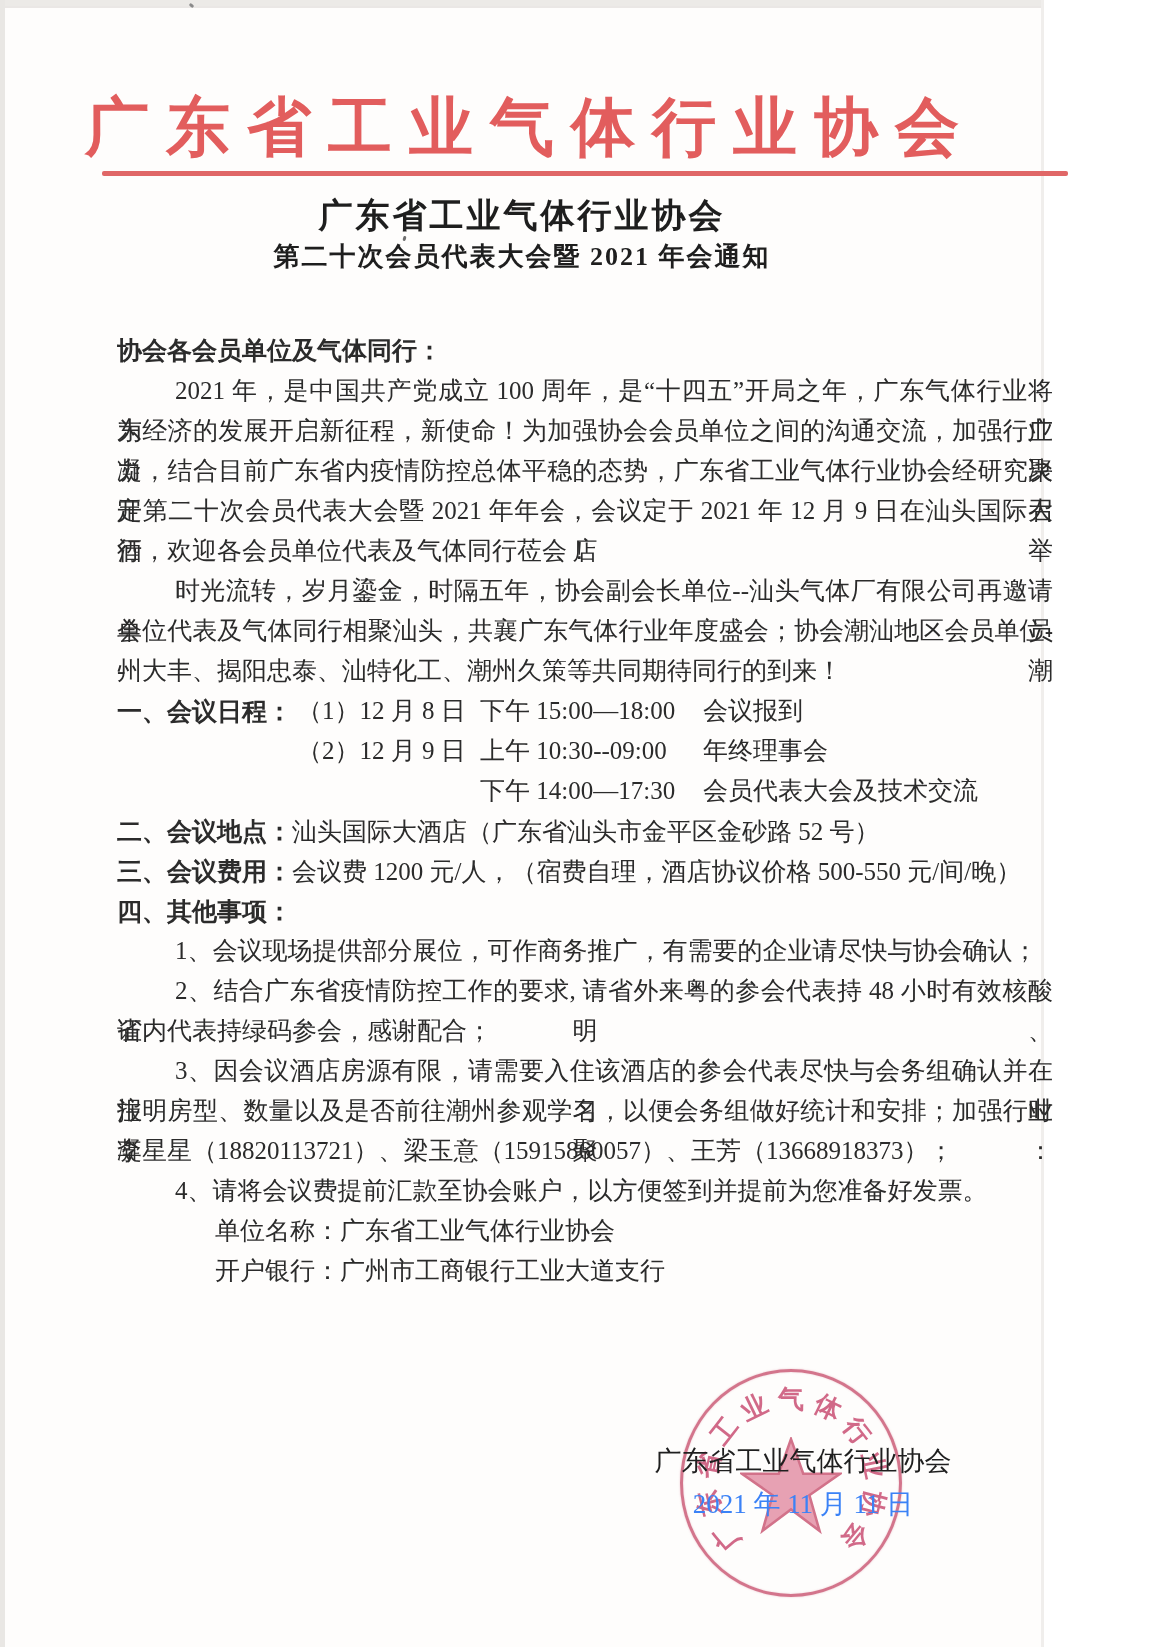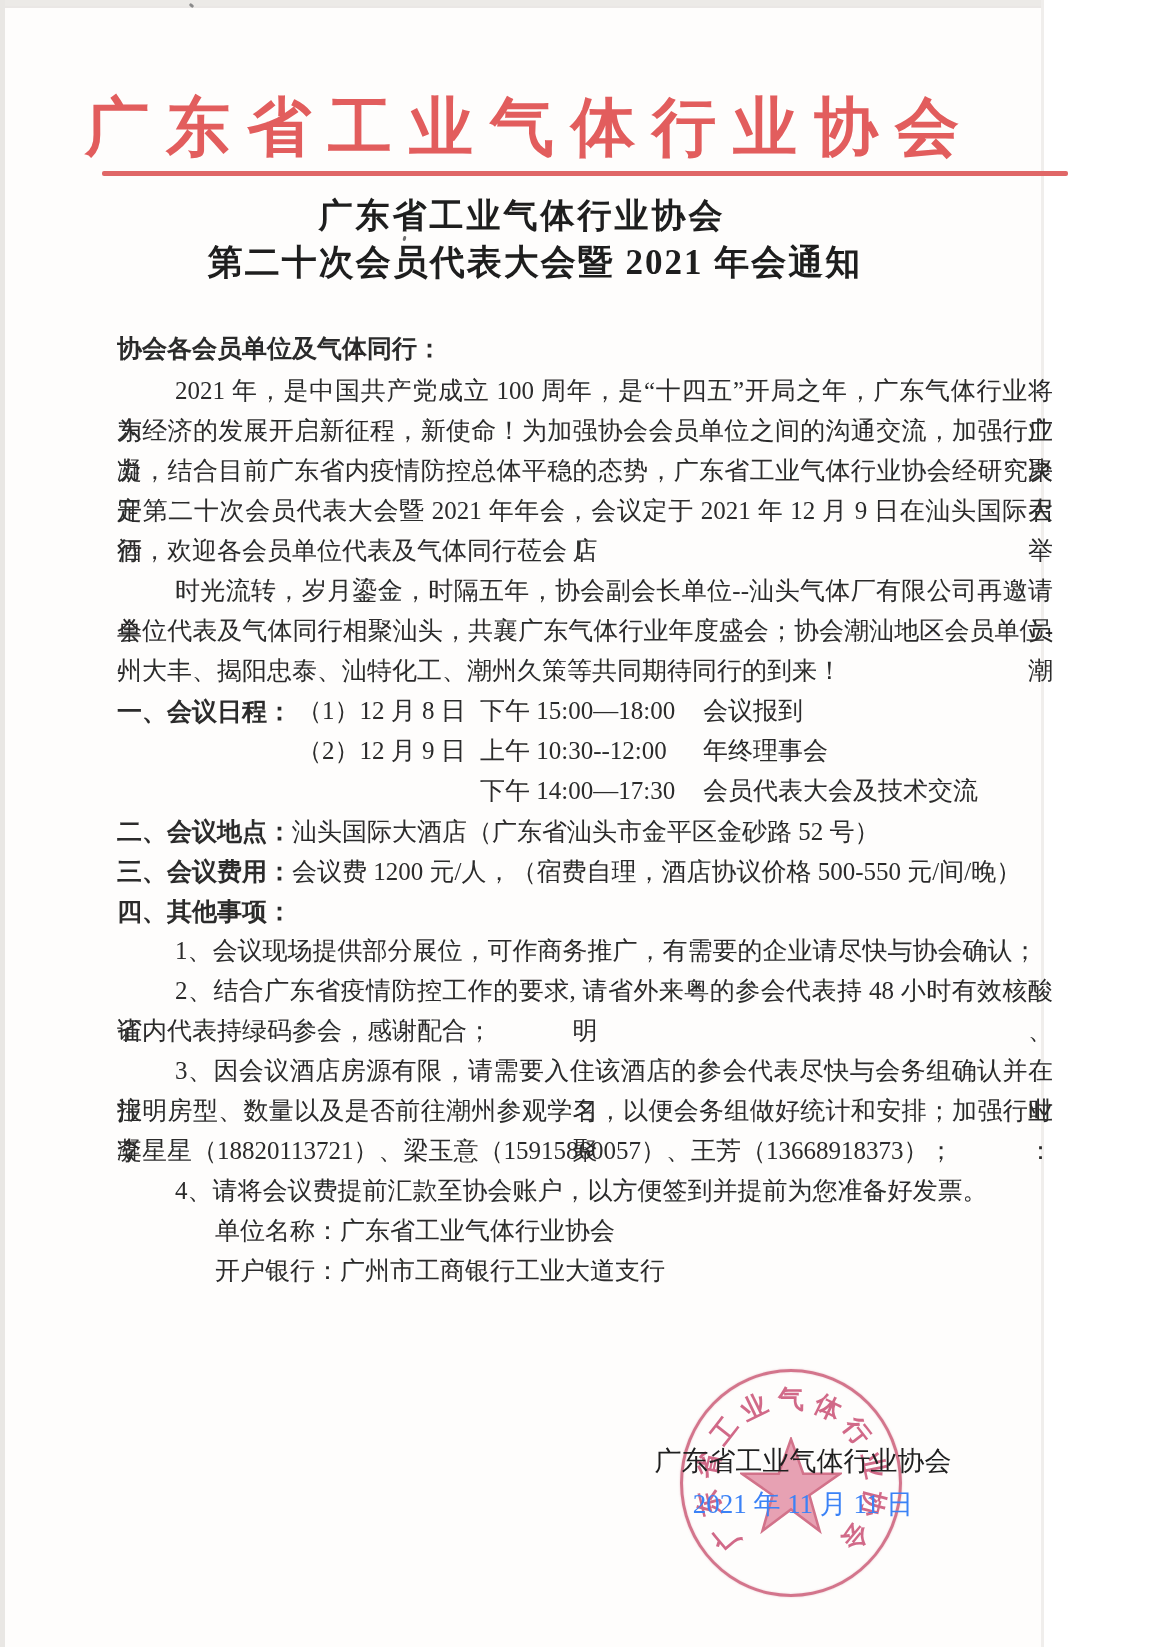--- a/index.html
+++ b/index.html
@@ -30,34 +30,34 @@
     white-space:nowrap;
   }
   .red-rule { position:absolute; top:171px; left:102px; width:966px; height:5px; background:#e06767; border-radius:2px; }
 
   .title1 {
     position:absolute; top:193px; left:0; width:100%;
     text-align:center; font-size:34px; font-weight:bold;
     letter-spacing:3px; color:#1e1e1e; white-space:nowrap;
   }
   .title2 {
-    position:absolute; top:239px; left:13px; width:100%;
-    text-align:center; font-size:35px; font-weight:bold;
+    position:absolute; top:239px; left:0; width:100%;
+    text-align:center; font-size:26px; font-weight:bold;
     letter-spacing:2px; color:#1e1e1e; white-space:nowrap;
   }
 
   
   .content {
     position:absolute; top:331px; left:117px; width:936px;
     font-size:25px; line-height:40px; color:#2b2b2b;
   }
   .line { height:40px; overflow:visible; }
   .fill { text-align:justify; text-align-last:justify; }
   .ind2 { text-indent:58px; }
-  .bold-sans { font-family:Liberation Mono, monospace; font-weight:bold; }
+  .bold-sans { font-family:Liberation Serif, serif; font-weight:bold; }
   .lbl { font-family:"Liberation Sans","DejaVu Sans",sans-serif; font-weight:bold; }
 
   .agenda-row { position:relative; height:40px; }
   .a-label { position:absolute; left:0; }
   .a-date  { position:absolute; left:180px; white-space:nowrap; }
   .a-time  { position:absolute; left:363px; white-space:nowrap; }
   .a-event { position:absolute; left:586px; white-space:nowrap; }
 
   .bank { padding-left:98px; }
 
@@ -118,21 +118,21 @@
 
     <div id="agenda-rows">
         <div class="agenda-row">
           <span class="a-label lbl">一、会议日程：</span>
           <span class="a-date">（1）12 月 8 日</span>
           <span class="a-time">下午 15:00—18:00</span>
           <span class="a-event">会议报到</span>
         </div>
         <div class="agenda-row">
           <span class="a-date">（2）12 月 9 日</span>
-          <span class="a-time">上午 10:30--12:00</span>
+          <span class="a-time">上午 10:30--09:00</span>
           <span class="a-event">年终理事会</span>
         </div>
         <div class="agenda-row">
           <span class="a-time">下午 14:00—17:30</span>
           <span class="a-event">会员代表大会及技术交流</span>
         </div>
       </div>
 
     <div class="line">
       <span class="lbl">二、会议地点：</span><span>汕头国际大酒店（广东省汕头市金平区金砂路 52 号）</span>

